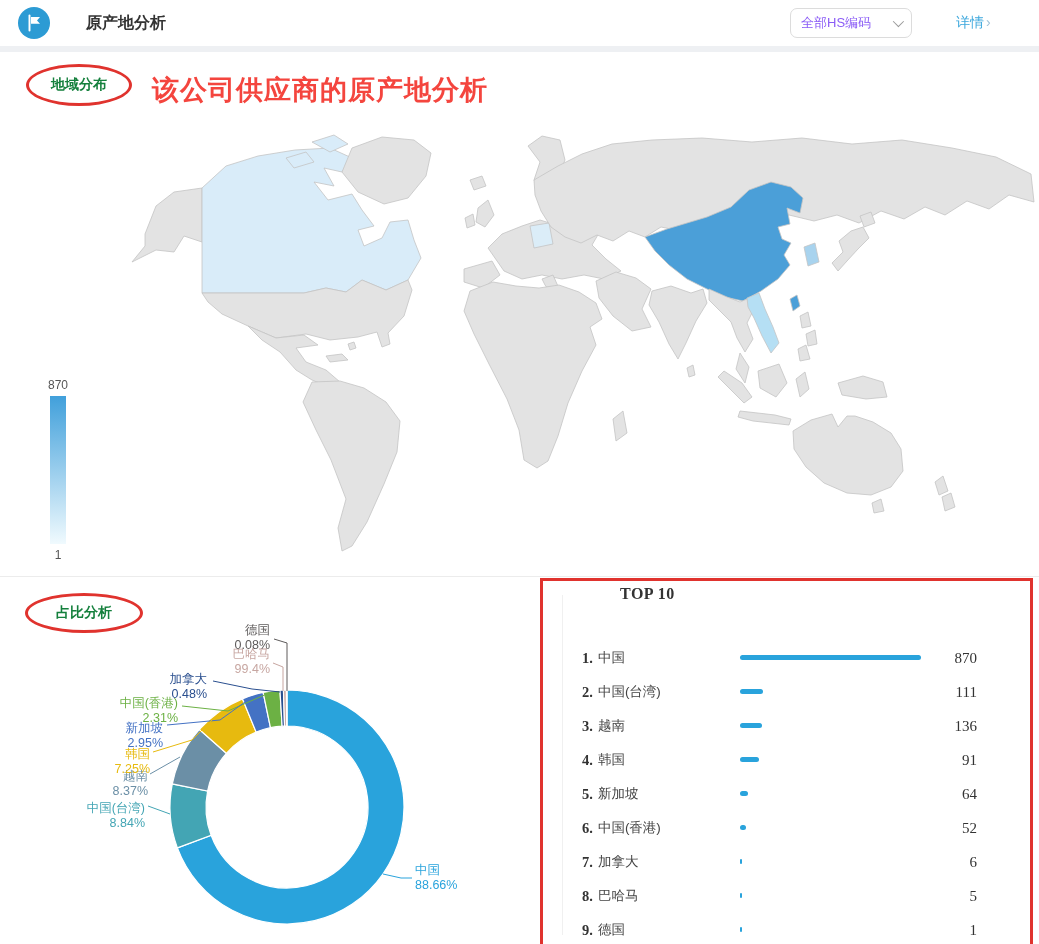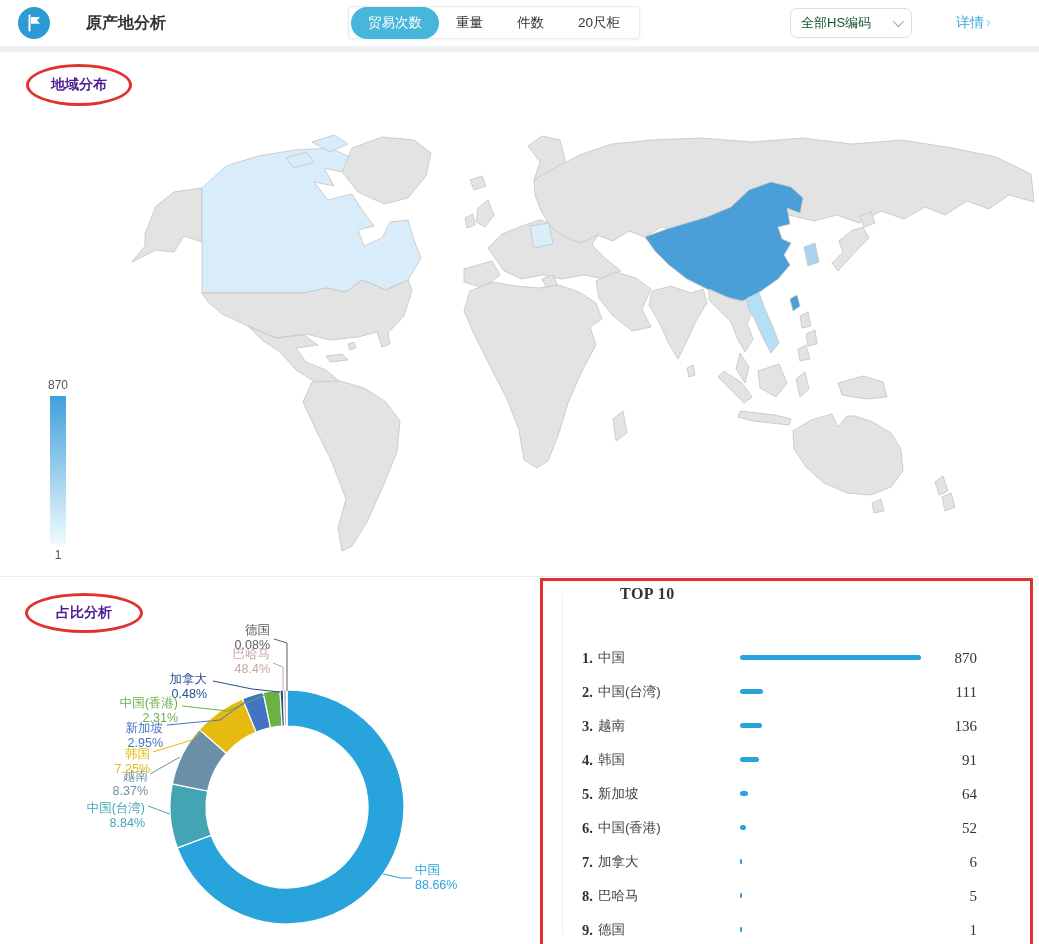--- a/index.html
+++ b/index.html
@@ -8,30 +8,30 @@
   
   .header { position:absolute; left:0; top:0; width:1039px; height:46px; background:#fff; }
   .app-icon { position:absolute; left:18px; top:7px; width:32px; height:32px; border-radius:50%;
     background:#2C9BD4; display:flex; align-items:center; justify-content:center; }
   .page-title { position:absolute; left:62px; top:13px; font-size:16px; font-weight:bold; color:#333;margin-left:24px; }
   .tabbar { position:absolute; left:348px; top:6px; height:33px; background:#fff; border:1px solid #ececec;
     border-radius:4px; box-shadow:0 1px 3px rgba(0,0,0,.06); display:flex; align-items:center; padding:0 2px; }
   .tab { font-size:13.5px; color:#333; padding:7px 17px; border-radius:16px; cursor:pointer; white-space:nowrap; }
   .tab-active { background:#46B6DA; color:#fff; }
   .hs-select { position:absolute; left:790px; top:8px; width:122px; height:30px; border:1px solid #dcdcdc;
-    border-radius:7px; background:#fff; display:flex; align-items:center; padding:0 10px; font-size:13px; color:#14532d; }
+    border-radius:7px; background:#fff; display:flex; align-items:center; padding:0 10px; font-size:13px; color:#8b5cf6; }
   .hs-select .chev { margin-left:auto; width:8px; height:8px; border-right:1.5px solid #999;
     border-bottom:1.5px solid #999; transform:rotate(45deg) translateY(-2px); }
   .detail-link { position:absolute; left:956px; top:14px; font-size:14px; color:#3DA8DD; cursor:pointer; }
   .detail-link .arr { color:#9fc2d8; margin-left:2px; }
   
   .map-card { position:absolute; left:0; top:52px; width:1039px; height:524px; background:#fff; }
   .badge-ellipse { position:absolute; border:3px solid #E0332E; border-radius:50%;
     display:flex; align-items:center; justify-content:center; }
-  .badge-text { font-size:14px; font-weight:bold; color:#4c1d95; }
+  .badge-text { font-size:14px; font-weight:bold; color:#15803d; }
   .map-badge { left:26px; top:12px; width:106px; height:42px; }
   .annotation-red { position:absolute; left:152px; top:20px; font-size:27px; font-weight:bold; letter-spacing:1px; }
   .map-svg { position:absolute; left:90px; top:78px; }
   .map-legend { position:absolute; left:38px; top:326px; width:40px; text-align:center; }
   .legend-num { font-size:12px; color:#555; }
   .legend-bar { width:16px; height:148px; margin:4px auto; }
   
   .bottom-card { position:absolute; left:0; top:576px; width:1039px; height:368px; background:#fff; border-top:1px solid #ececec; }
   .donut-badge { left:25px; top:16px; width:118px; height:40px; }
   .donut-wrap { position:absolute; left:0; top:0; width:540px; height:368px; }
@@ -63,40 +63,34 @@
 <body>
 
 <div class="header">
   <div class="app-icon">
     <svg width="18" height="18" viewBox="0 0 24 24">
       <path d="M6 2 L6 22" stroke="#fff" stroke-width="2.6" fill="none" stroke-linecap="round"></path>
       <path d="M8 4 L20 4 L16 8.5 L20 13 L8 13 Z" fill="#fff"></path>
     </svg>
   </div>
   <div class="page-title">原产地分析</div>
-  <div class="tabbar">
-
-  <div class="tab tab-active">贸易次数</div>
-      <div class="tab">重量</div>
-      <div class="tab">件数</div>
-      <div class="tab">20尺柜</div>
-    </div>
   <div class="hs-select">
     <span>全部HS编码</span>
     <span class="chev"></span>
   </div>
   <div class="detail-link">
     <span>详情</span><span class="arr">›</span>
   </div>
 </div>
 
 <div class="map-card">
   <div class="badge-ellipse map-badge" style="border-color: rgb(224, 51, 46);">
     <span class="badge-text">地域分布</span>
   </div>
+  <div class="annotation-red" style="color: rgb(244, 69, 62);">该公司供应商的原产地分析</div>
 
   <svg class="map-svg" width="945" height="435" viewBox="0 0 945 435">
     <g stroke-width="0.8" stroke-linejoin="round" id="map-land">
 
       <path d="M55,104 66,76 84,62 112,58 112,112 94,106 84,122 66,120 42,132 55,116 Z" fill="#E3E3E3" stroke="#C4C4C4"></path>
       <path d="M112,58 136,36 168,26 205,20 240,18 262,28 252,42 234,38 244,56 224,52 238,70 262,64 272,80 284,96 268,100 274,116 292,108 300,92 318,90 324,110 331,128 318,150 296,160 272,150 256,162 236,158 214,163 112,163 Z" fill="#D9ECF9" stroke="#C4C4C4"></path>
       <path d="M222,12 244,5 258,14 240,22 Z" fill="#D9ECF9" stroke="#C4C4C4"></path>
       <path d="M196,28 216,22 224,32 204,38 Z" fill="#D9ECF9" stroke="#C4C4C4"></path>
       <path d="M252,42 262,18 292,7 324,10 341,23 336,46 318,68 294,74 268,62 Z" fill="#E3E3E3" stroke="#C4C4C4"></path>
       <path d="M112,163 214,163 236,158 256,162 272,150 296,160 318,150 322,160 314,186 298,203 300,214 292,217 287,202 268,207 240,210 216,204 186,208 158,196 132,184 118,172 Z" fill="#E3E3E3" stroke="#C4C4C4"></path>
@@ -204,21 +198,21 @@
     <div class="dlabel dl5" style="color: rgb(108, 177, 68);">
         <div>中国(香港)</div>
         <div>2.31%</div>
       </div>
     <div class="dlabel dl6" style="color: rgb(42, 79, 143);">
         <div>加拿大</div>
         <div>0.48%</div>
       </div>
     <div class="dlabel dl7" style="color: rgb(199, 166, 161);">
         <div>巴哈马</div>
-        <div>48.4%</div>
+        <div>99.4%</div>
       </div>
     <div class="dlabel dl8" style="color: rgb(94, 91, 91);">
         <div>德国</div>
         <div>0.08%</div>
       </div>
   </div>
 
   <div class="top10-box" style="border-color: rgb(224, 51, 46);">
     <div class="top10-edge"></div>
     <div class="top10-title">TOP 10</div>

